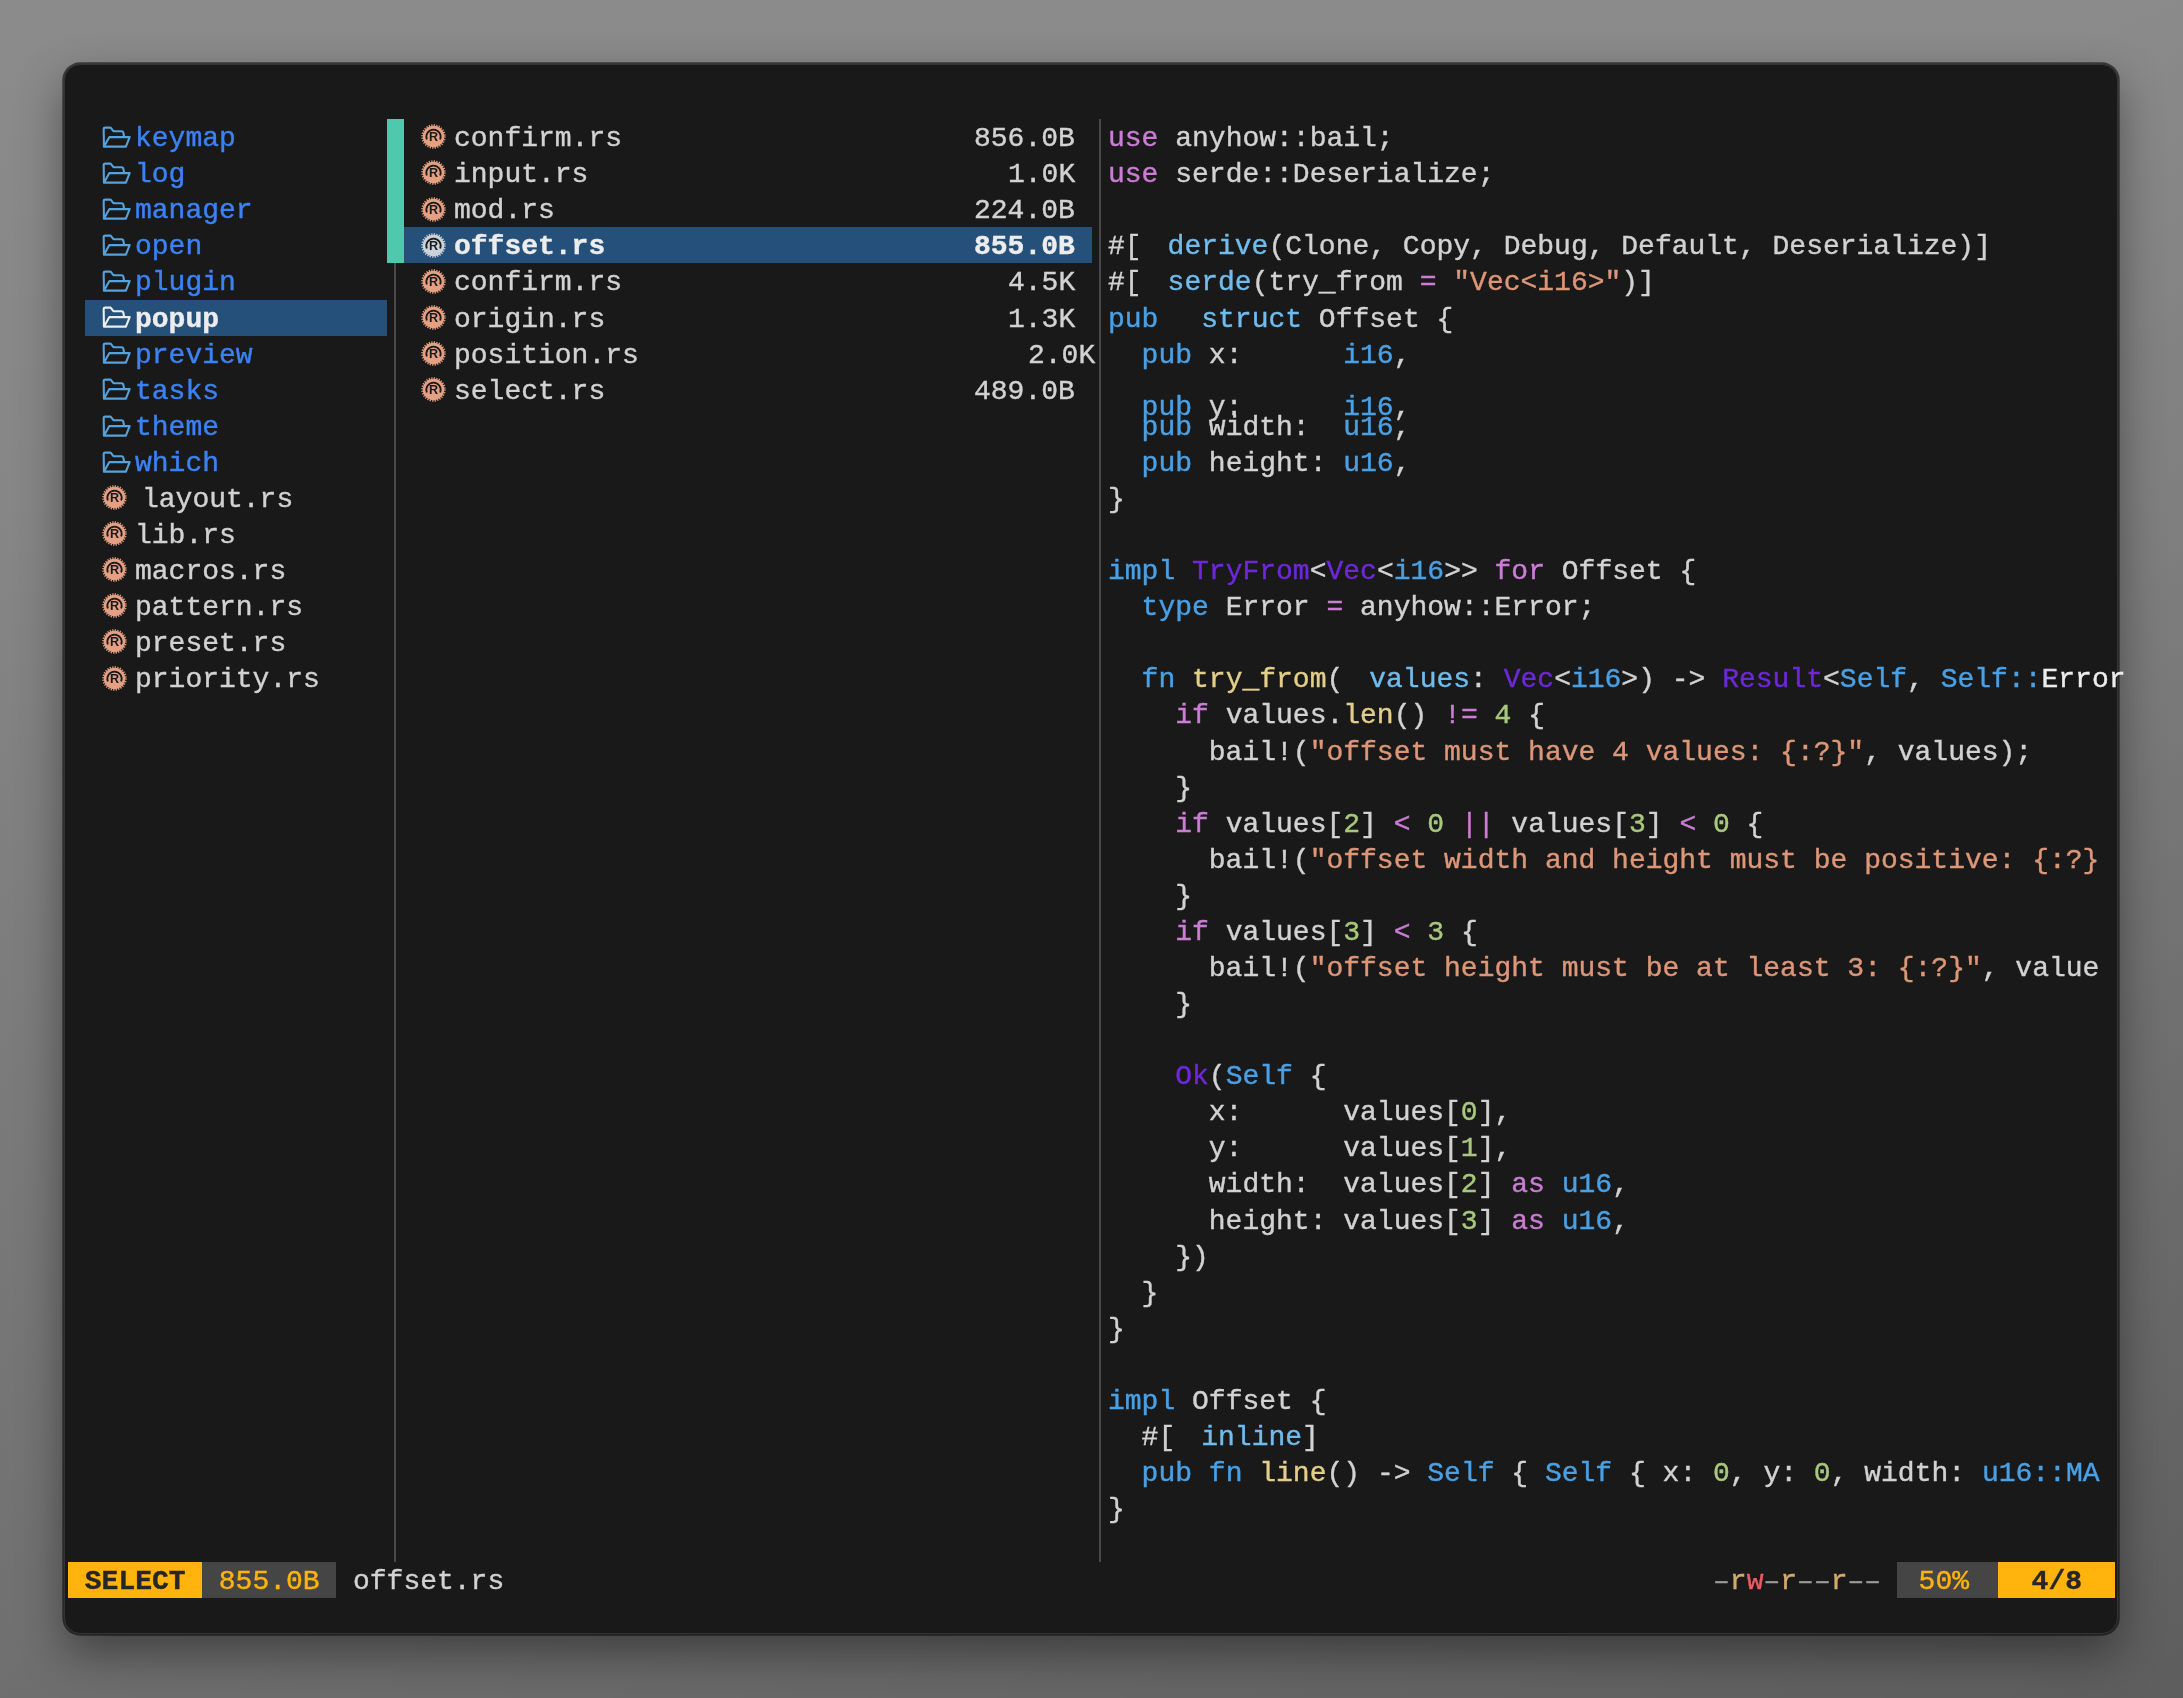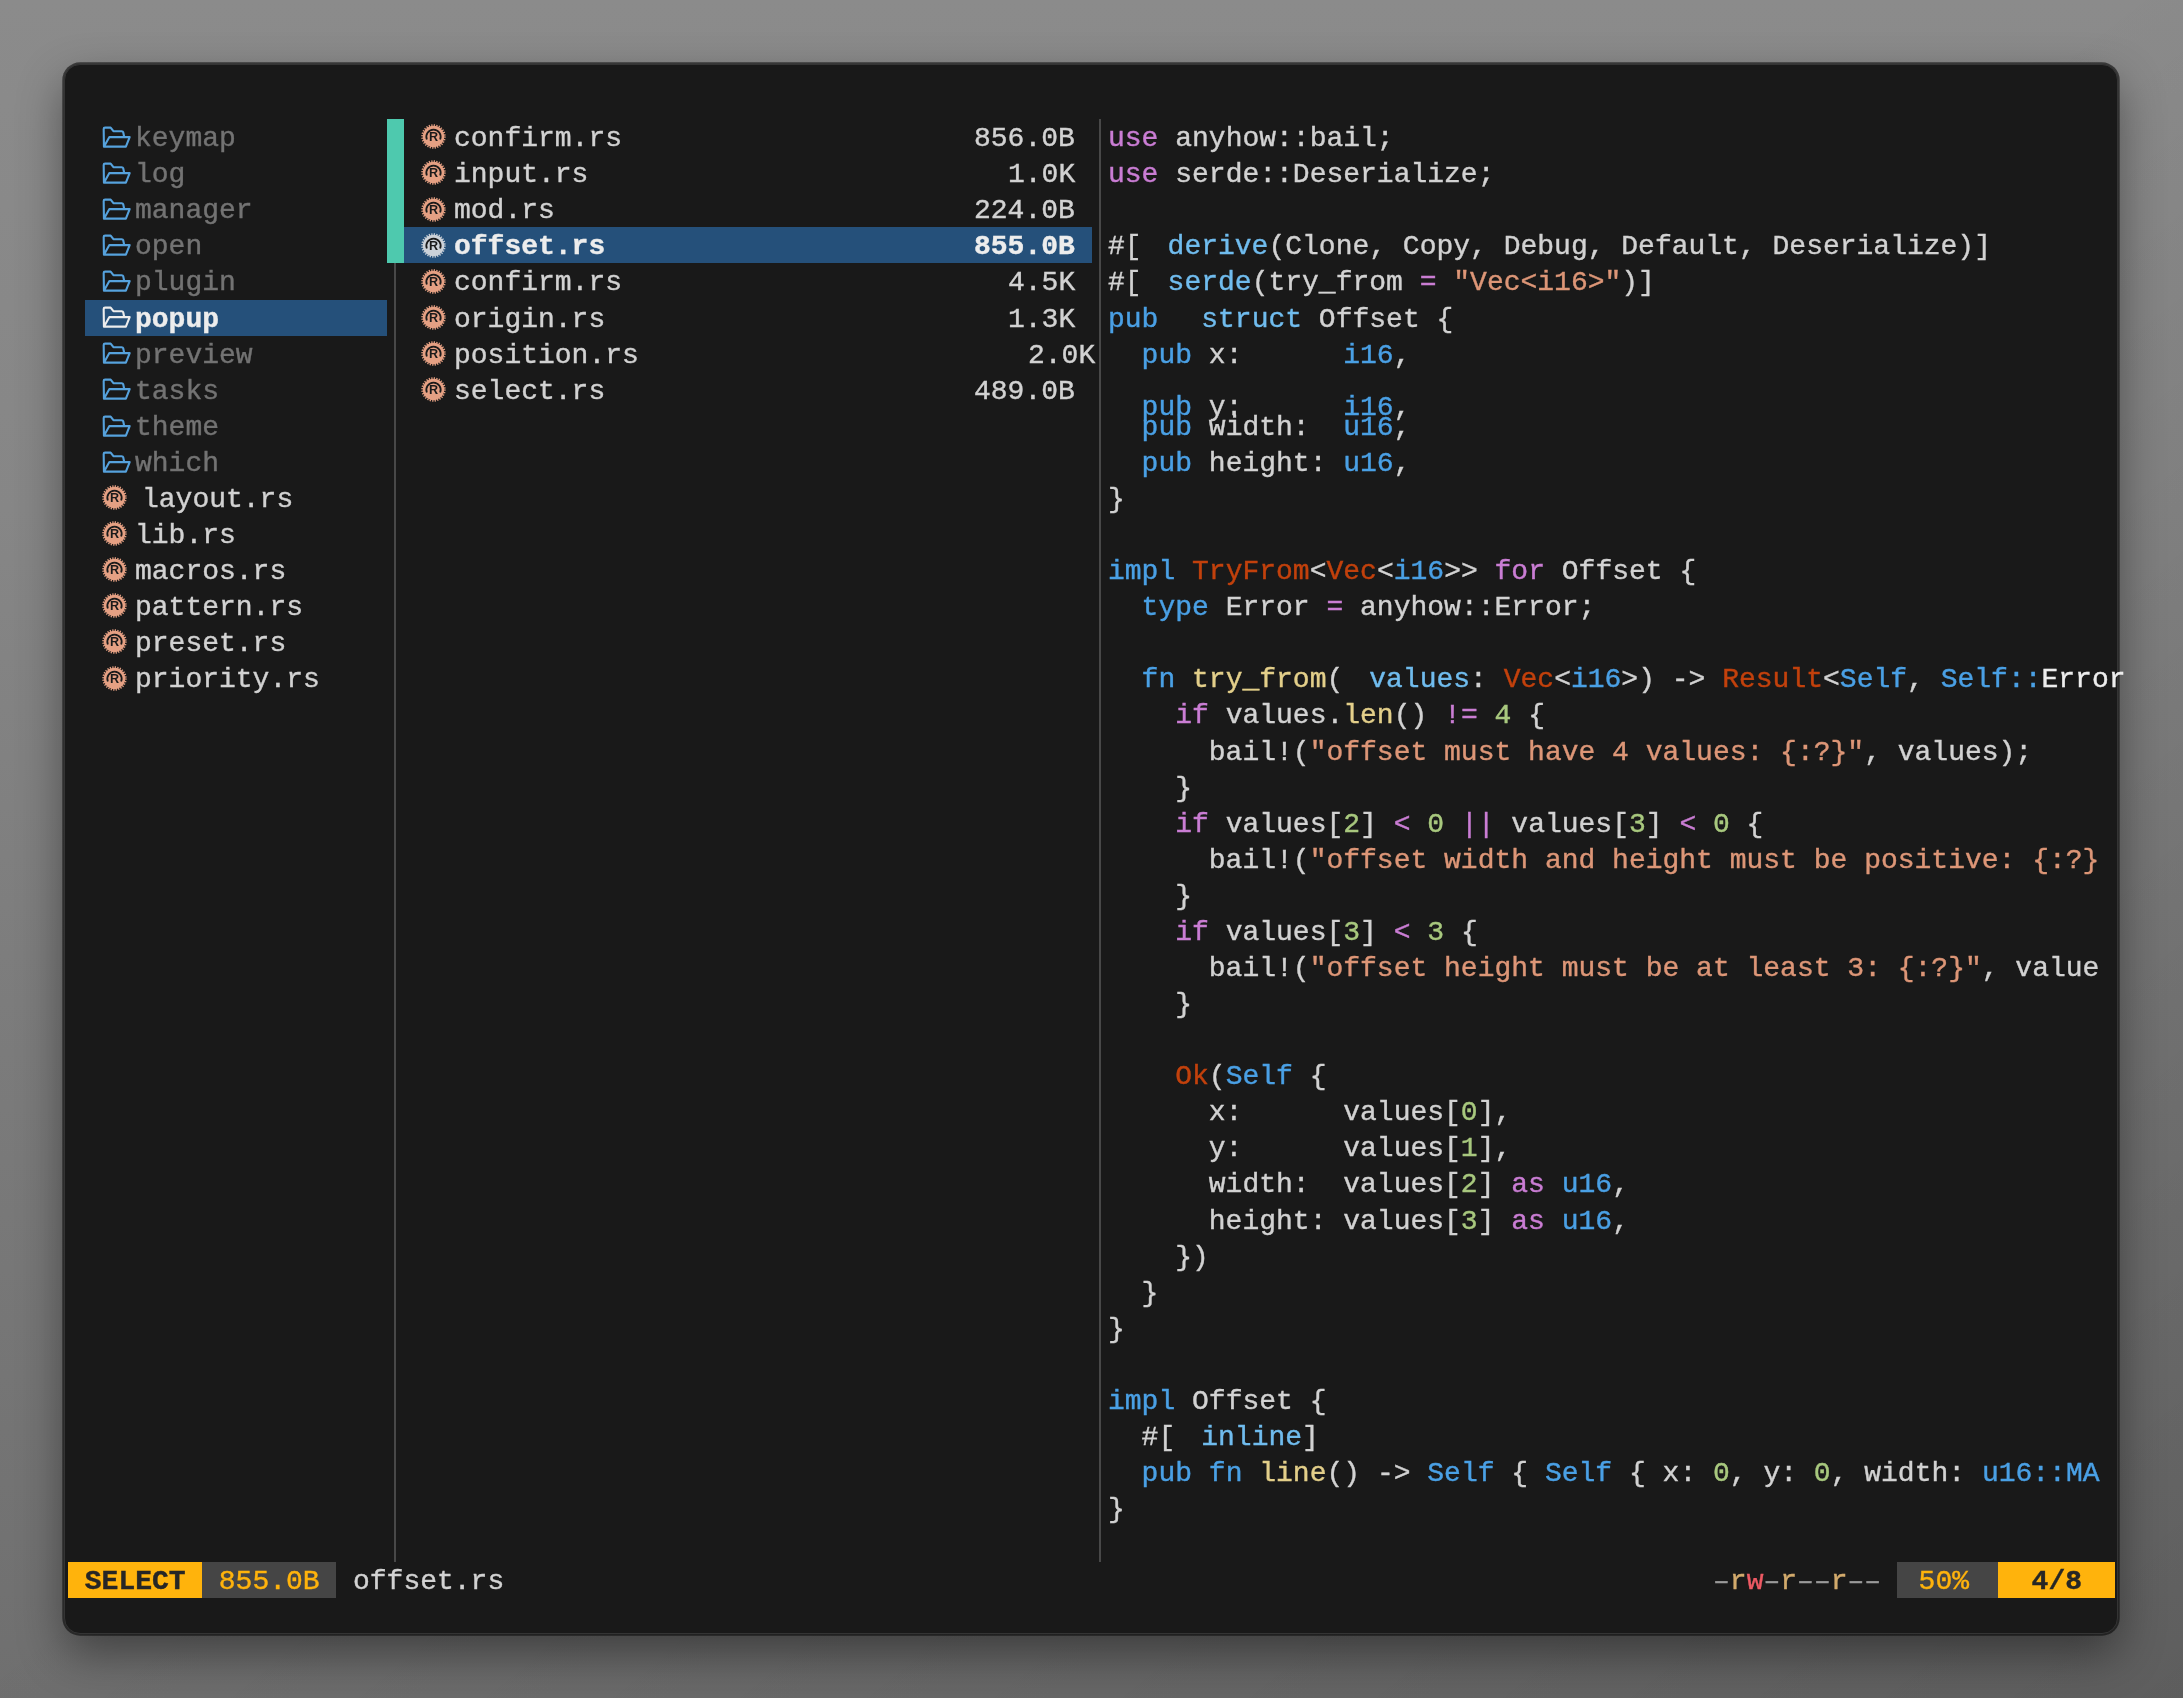--- a/index.html
+++ b/index.html
@@ -1,25 +1,25 @@
 <!DOCTYPE html>
 <html style="font-size:13.4px"><head><meta charset="utf-8"><style>
 html,body{margin:0;padding:0;width:2183px;height:1698px;overflow:hidden;}
 body{background:linear-gradient(to bottom right, rgba(0,0,0,0) 48%, rgba(0,0,0,0.16) 100%),linear-gradient(180deg,#8b8b8b 0%,#868686 30%,#7b7b7b 62%,#6f6f6f 100%);font-family:"Liberation Mono",monospace;}
 .win{position:absolute;left:64px;top:64px;width:2052px;height:1568px;background:#191919;border:1.7px solid #343434;border-radius:16px;box-shadow:0 0 0 1.7px rgba(8,8,8,.6), 0 18.5px 46px rgba(0,0,0,.42);}
 .r{position:absolute;height:36px;line-height:36px;font-size:28px;padding-top:1.7px;-webkit-text-stroke:0.4px currentColor;color:#d2d2d2;white-space:pre;}
 .ic{position:absolute;}
 .hl{position:absolute;background:#25507a;height:36px;}
 .vl{position:absolute;width:1.7px;background:#484848;}
 .b{font-weight:bold;}
-.c-folder{color:#737373;}
+.c-folder{color:#3b82f6;}
 .c-selfg{color:#ededed;}
 .c-kwblue{color:#4aa0e5;}
 .c-lblue{color:#70bcee;margin-left:26px;}
-.c-mint{color:#c2410c;}
+.c-mint{color:#6d28d9;}
 .c-pink{color:#ca7dd4;}
 .c-yellow{color:#e3cf8a;}
 .c-green{color:#a8c87e;}
 .c-string{color:#dd9677;}
 .c-orange{color:#ffb30c;}
 .c-tan{color:#d2aa6c;}
 .c-red{color:#ee5a64;}
 .c-dashgr{color:#9a9a9a;}
 </style></head><body>
 <div class="win"></div>

